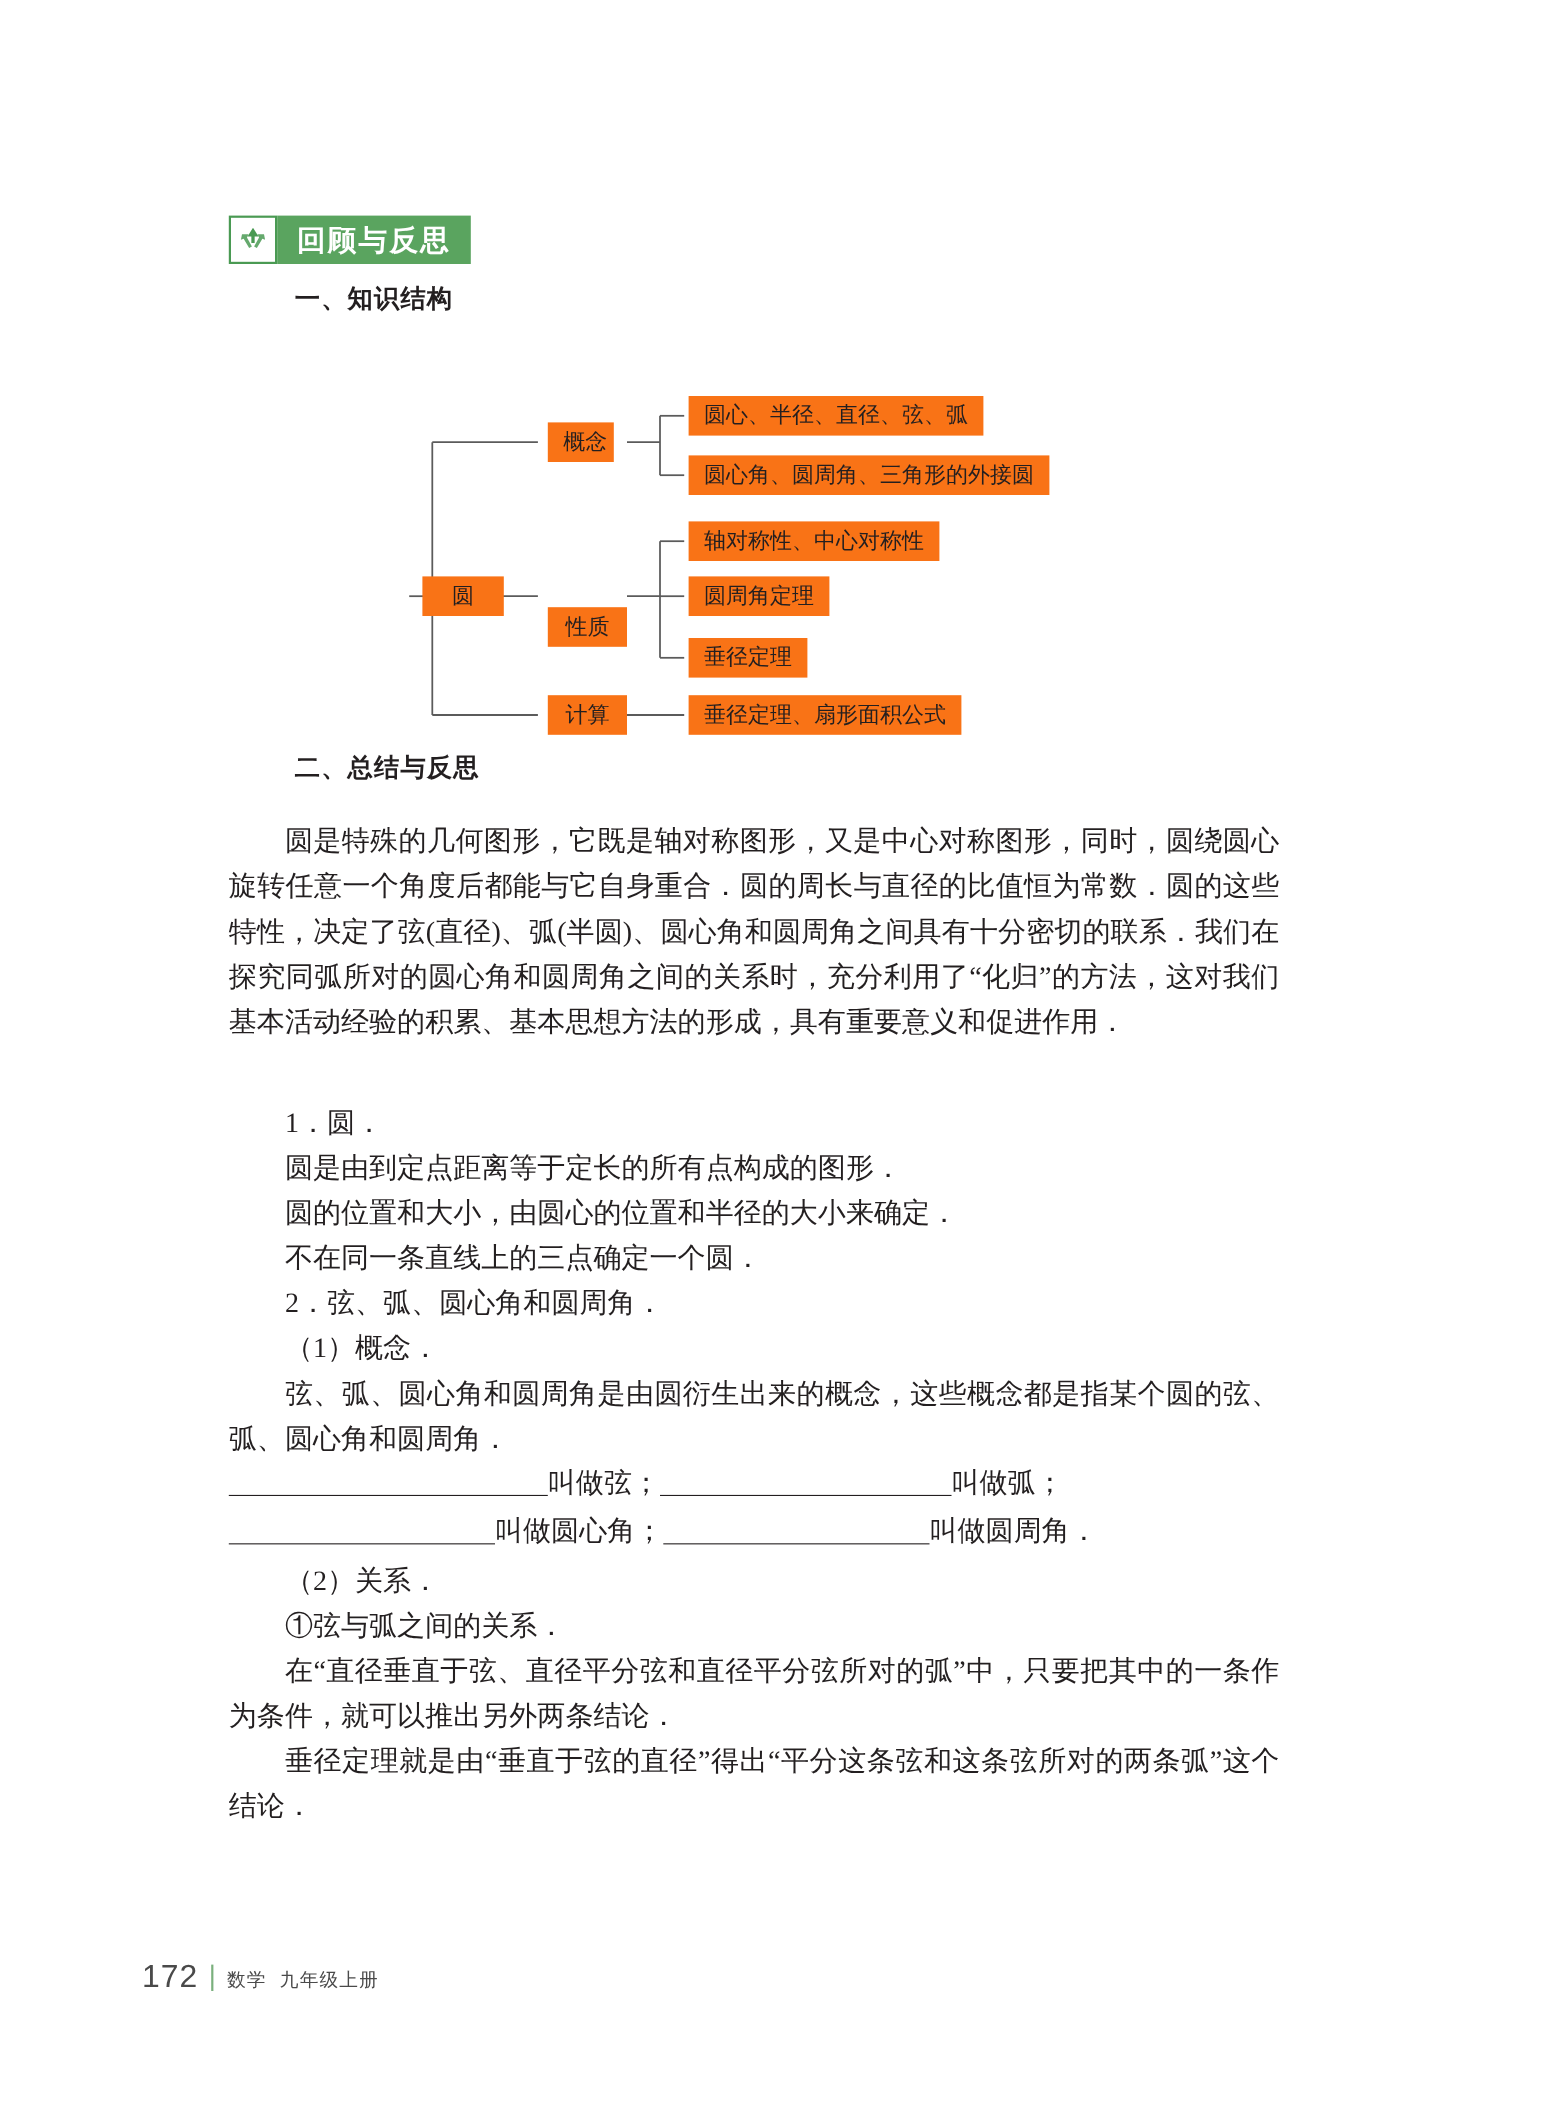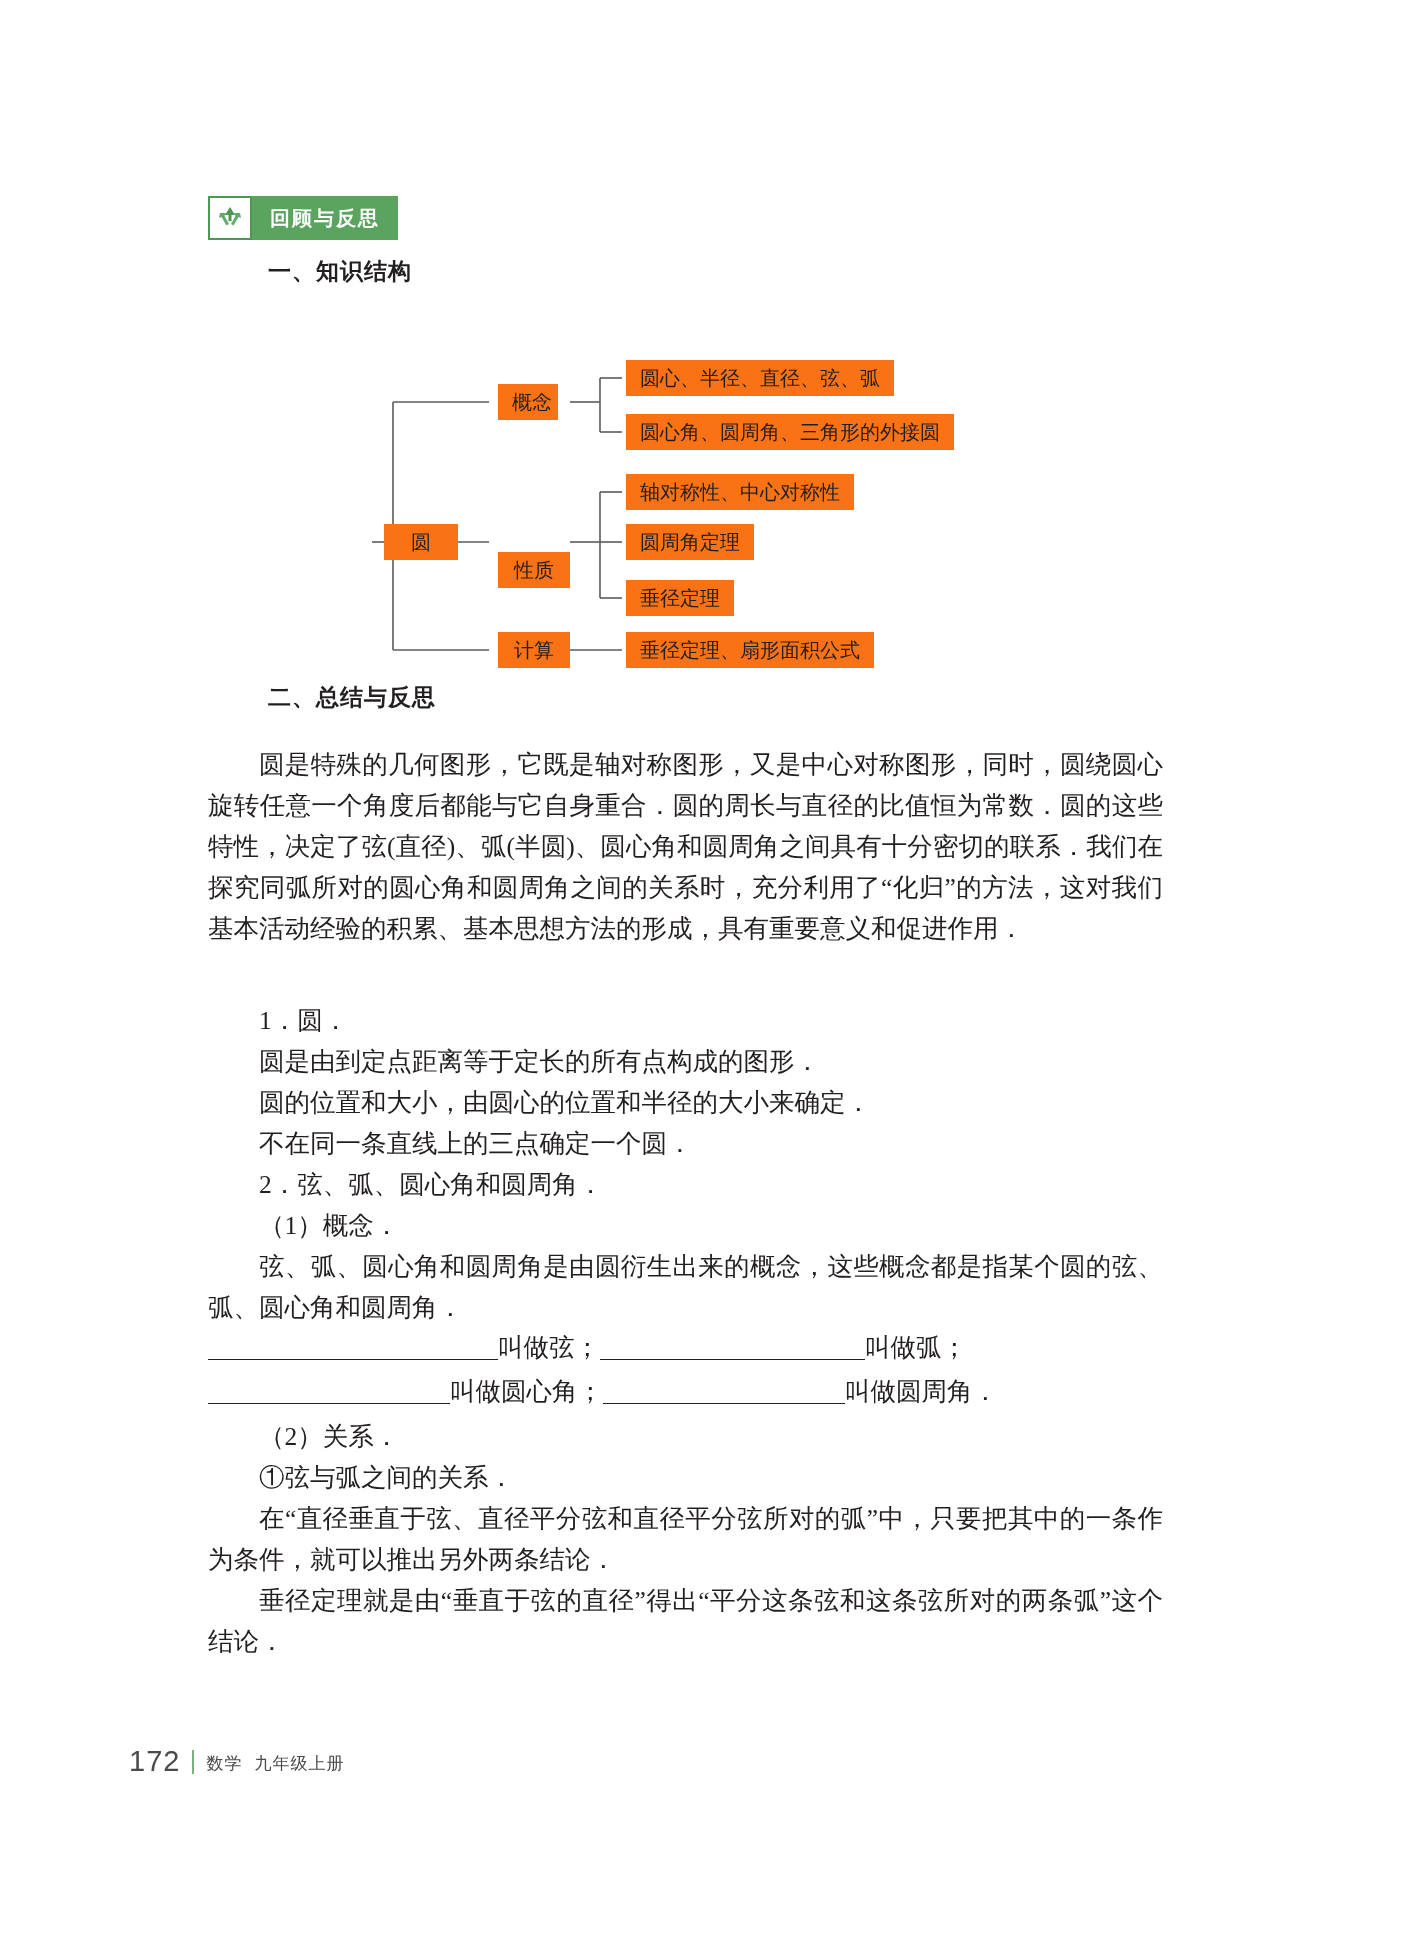--- a/index.html
+++ b/index.html
@@ -33,21 +33,21 @@
     box-sizing: border-box;
     display: flex;
     align-items: center;
     justify-content: center;
   }
   .banner-title {
     background: #5aa45f;
     color: #ffffff;
     font-family: "Liberation Sans", sans-serif;
     font-weight: bold;
-    font-size: 20px;
+    font-size: 26px;
     letter-spacing: 2px;
     display: flex;
     align-items: center;
     padding: 0 18px 0 18px;
   }
 
   
   .h2 {
     position: absolute;
     font-family: "Liberation Sans", sans-serif;
@@ -99,20 +99,21 @@
     top: 1745px;
     display: flex;
     align-items: flex-end;
     gap: 12px;
   }
   .footer-page {
     font-family: "Liberation Sans", sans-serif;
     font-size: 29px;
     color: #4a4a4a;
     letter-spacing: 1px;
+    margin-top: 36px;
   }
   .footer-rule {
     width: 2px;
     height: 24px;
     background: #7ab07d;
     margin-bottom: 4px;
   }
   .footer-text {
     font-family: "Liberation Sans", sans-serif;
     font-size: 17px;

